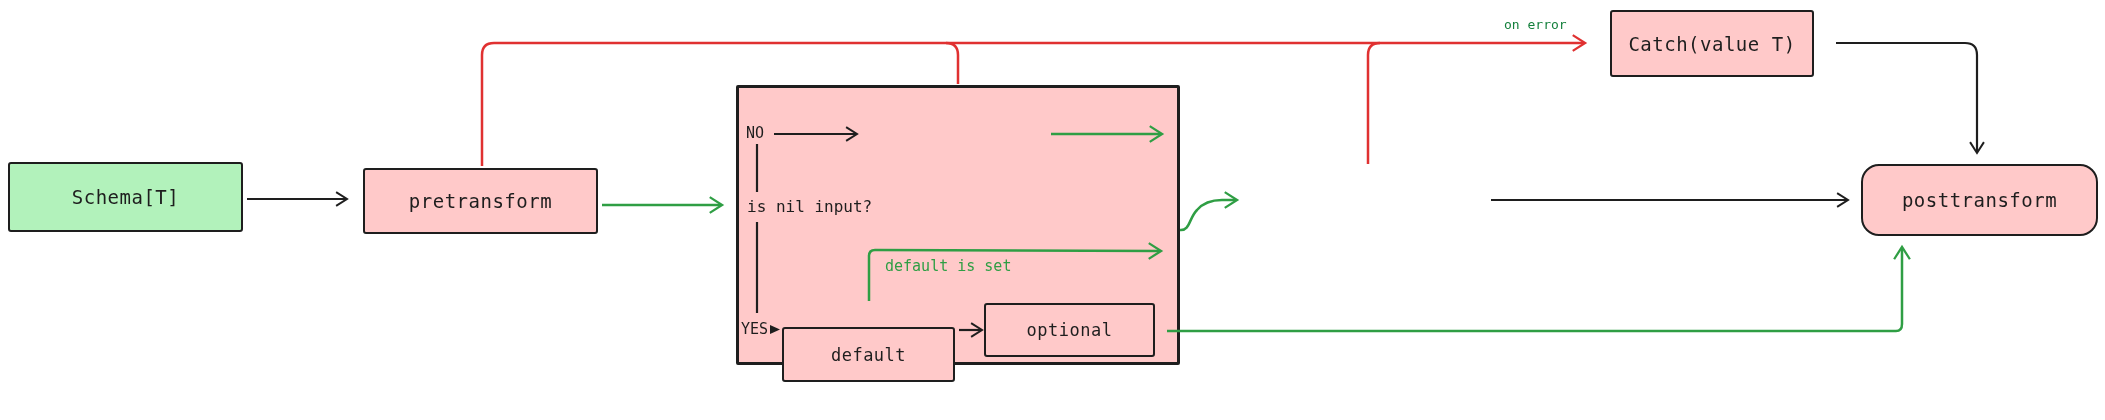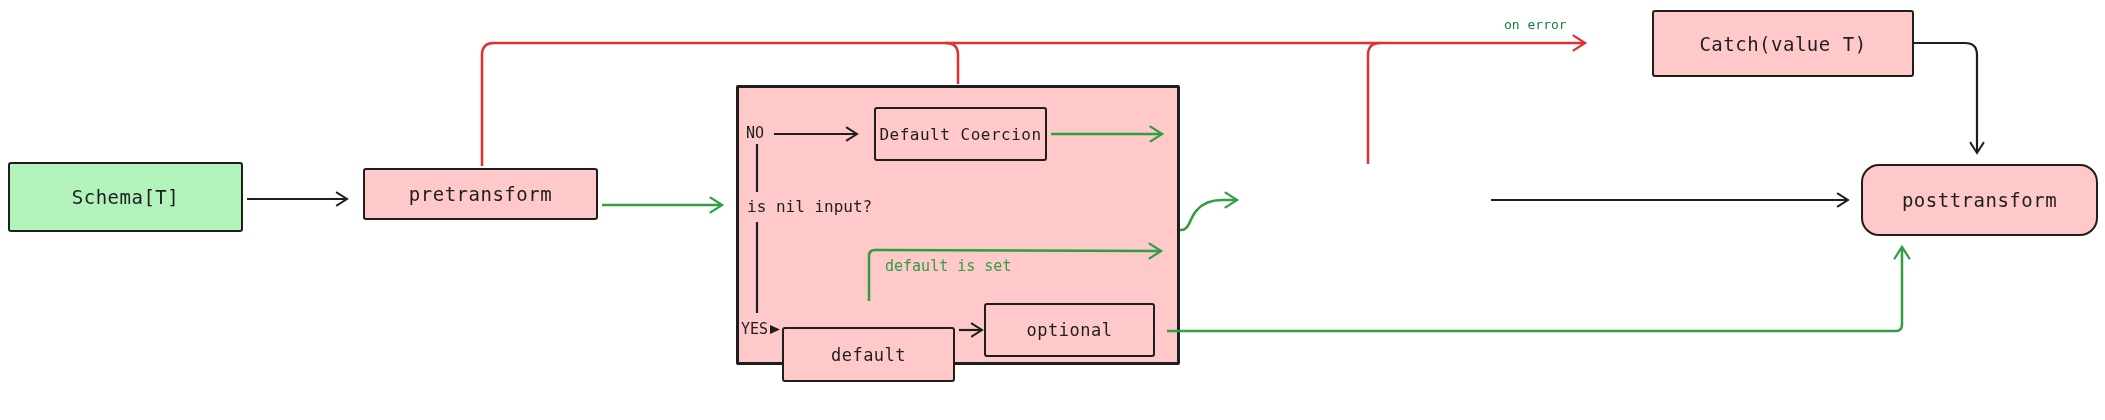--- a/index.html
+++ b/index.html
@@ -89,38 +89,35 @@
       <path d="M869,301 L869,256 Q869,250 875,250 L1160,251" marker-end="url(#ag)"></path>
       <path d="M1180,230 C1190,231 1189,218 1197,210 C1203,203 1212,200 1222,200 L1236,200" marker-end="url(#ag)"></path>
       <path d="M1167,331 L1896,331 Q1902,331 1902,324 L1902,248" marker-end="url(#ag)"></path>
     </g>
   </svg>
 
   <div class="node green-fill" style="left:8px;top:162px;width:235px;height:70px;">
     <span>Schema[T]</span>
   </div>
 
-  <div class="node pink" style="left:363px;top:168px;width:235px;height:52px;">
+  <div class="node pink" style="left:363px;top:168px;width:235px;height:66px;">
     <span>pretransform</span>
   </div>
 
-  <div class="node pink inner" style="left:874px;top:107px;width:173px;height:54px;">
-    <span>Default Coercion</span>
-  </div>
 
   <div class="node pink inner" style="left:782px;top:303px;width:173px;height:55px;font-size:17px;margin-top:24px;">
     <span>default</span>
   </div>
 
   <div class="node pink inner" style="left:984px;top:303px;width:171px;height:54px;font-size:17px;">
     <span>optional</span>
   </div>
 
 
-  <div class="node pink" style="left:1610px;top:10px;width:262px;height:67px;margin-left:42px;">
+  <div class="node pink" style="left:1610px;top:10px;width:204px;height:67px;">
     <span>Catch(value T)</span>
   </div>
 
   <div class="node pink" style="left:1861px;top:164px;width:237px;height:72px;border-radius:18px;">
     <span>posttransform</span>
   </div>
 
   <div class="floating-label lbl-no">NO</div>
   <div class="floating-label lbl-question">is nil input?</div>
   <div class="floating-label lbl-yes">YES</div>

